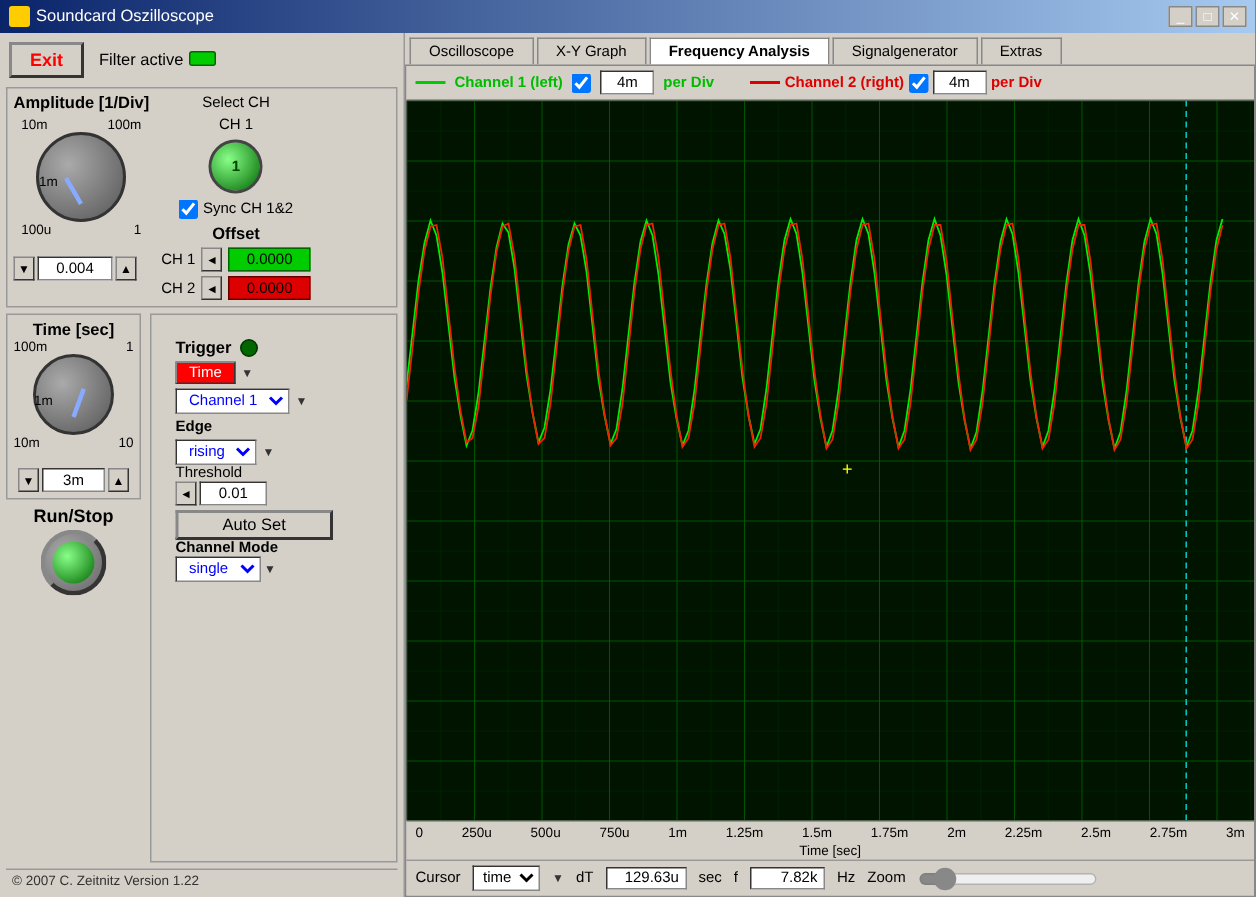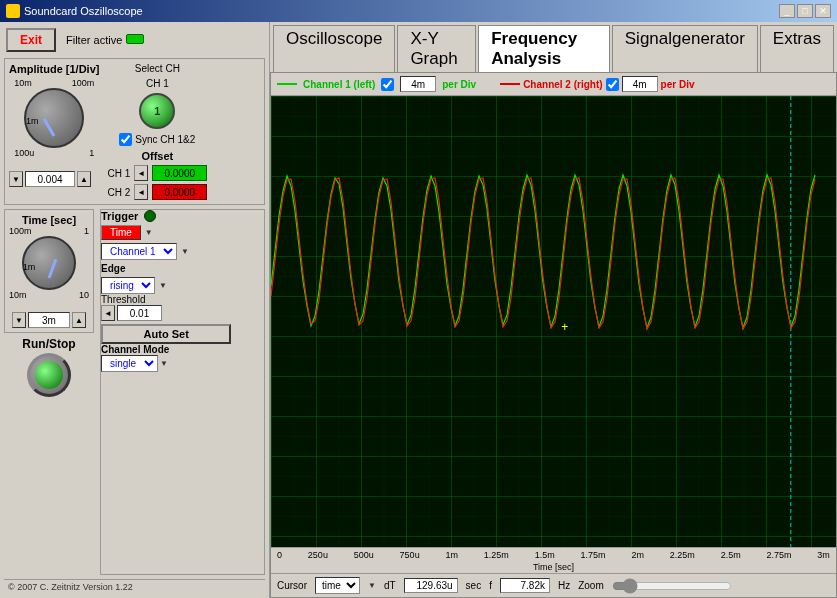--- a/index.html
+++ b/index.html
@@ -212,21 +212,21 @@
     .time-section {
       border: 1px solid #999;
       background: #d4d0c8;
       padding: 4px;
       display: flex;
       gap: 8px;
     }
     .trigger-section {
       border: 1px solid #999;
       background: #d4d0c8;
-      padding: 0;
+      padding: 16px;
     }
     .trigger-header {
       display: flex;
       align-items: center;
       gap: 6px;
       font-weight: bold;
     }
     .trigger-led {
       width: 12px;
       height: 12px;
@@ -270,21 +270,20 @@
       font-size: 10px;
     }
     .auto-set-btn {
       background: #d4d0c8;
       border: 2px outset #888;
       padding: 2px 12px;
       font-size: 11px;
       cursor: pointer;
       width: 80%;
       margin-top: 3px;
-      font-weight: bold;
     }
     .channel-mode-area {
       font-size: 10px;
     }
     .mode-select {
       background: white;
       color: blue;
       border: 1px inset #888;
       font-size: 10px;
       padding: 1px 4px;
@@ -332,21 +331,21 @@
       background: #d4d0c8;
       padding: 3px 3px 0;
       gap: 2px;
     }
     .tab {
       padding: 3px 12px;
       border: 1px solid #888;
       border-bottom: none;
       background: #d4d0c8;
       cursor: pointer;
-      font-size: 17px;
+      font-size: 10px;
     }
     .tab.active {
       background: white;
       font-weight: bold;
     }
     .scope-area {
       flex: 1;
       display: flex;
       flex-direction: column;
       border: 1px solid #888;

